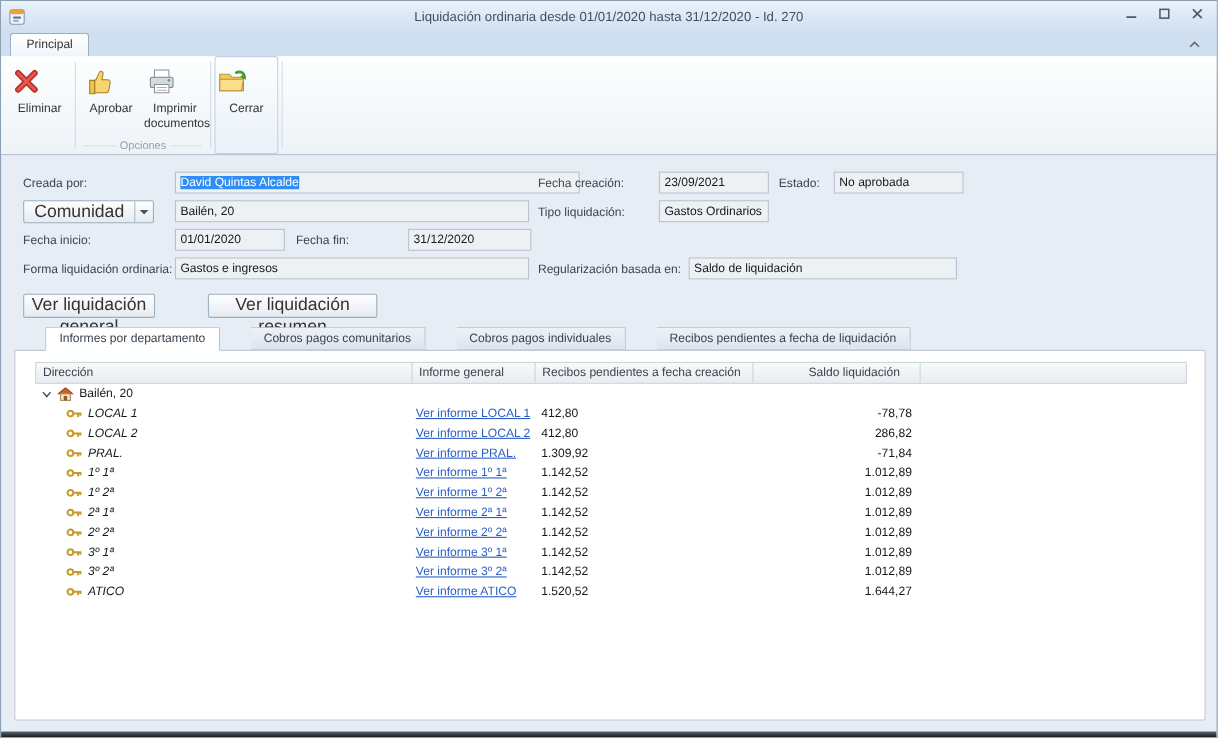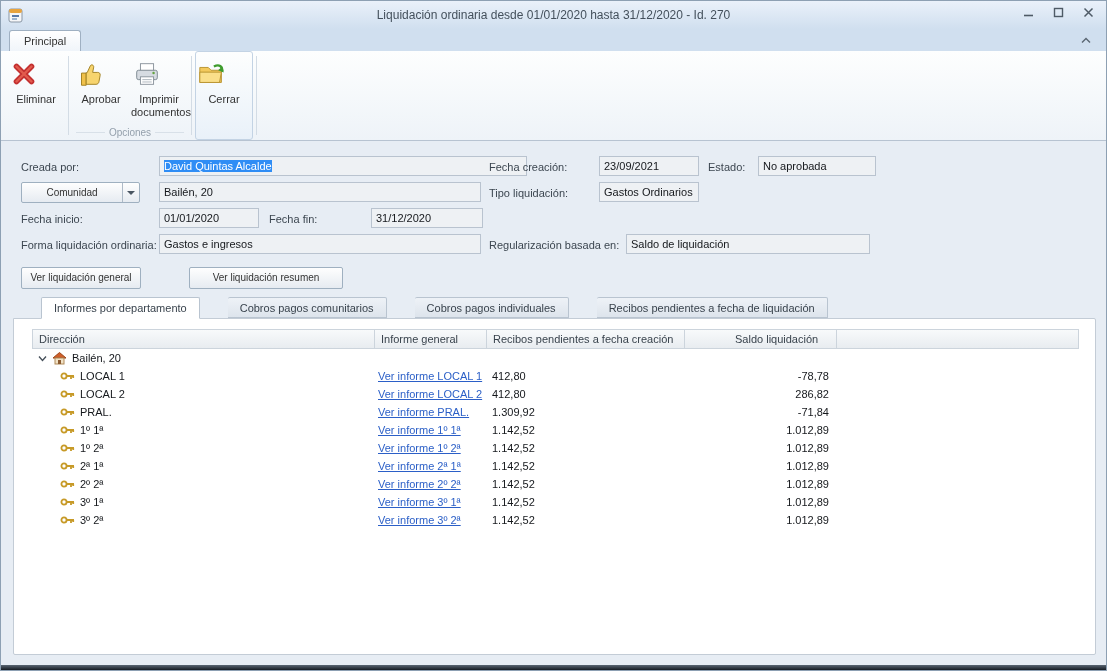--- a/index.html
+++ b/index.html
@@ -63,21 +63,21 @@
   .main { position:relative; height:526px; }
   .flabel { position:absolute; height:20px; line-height:20px; font-size:11px; color:#3c4650; white-space:nowrap; }
   .inp {
     position:absolute; height:20px; background:#eef1f4;
     border:1px solid #b9c3cf; font-size:11px; line-height:18px;
     padding:0 4px; color:#15181c; white-space:nowrap; overflow:hidden;
   }
   .sel { background:#2f8df5; color:#fff; }
   .btn {
     position:absolute; height:22px; line-height:20px; text-align:center;
-    font-size:10px; color:#333; border:1px solid #9fb0c0; border-radius:2px;
+    font-size:16px; color:#333; border:1px solid #9fb0c0; border-radius:2px;
     background:linear-gradient(#fefefe,#e6ebf1); cursor:default;
   }
   .splitbtn { display:flex; padding:0; }
   .splitbtn .sb-lbl { flex:1; line-height:19px; }
   .splitbtn .sb-dd { width:17px; border-left:1px solid #aebac7; display:flex; align-items:center; justify-content:center; }
   .tri-down { width:0; height:0; border-left:4px solid transparent; border-right:4px solid transparent; border-top:4px solid #4a5662; }
   
   .tabstrip { position:absolute; left:12px; top:156px; display:flex; z-index:3; }
   .ltab {
     height:21px; line-height:20px; padding:0 12px; font-size:11px; color:#39434d;
@@ -96,21 +96,21 @@
   .ghead .hc {
     padding-left:6px; line-height:18px; color:#39434d;
     border-right:1px solid #ccd4dc; overflow:hidden; white-space:nowrap;
   }
   .ghead .fill { flex:1; border-right:none; }
   .c-w1{width:342px;} .c-w2{width:112px;} .c-w3{width:198px;} .c-w4{width:108px;margin-left:44px;}
   .grow { display:flex; height:18px; align-items:center; color:#15181c; }
   .grow .cell { overflow:hidden; white-space:nowrap; }
   .cell.c1 { display:flex; align-items:center; gap:5px; }
   .grow.group .c1 { padding-left:6px; }
-  .grow.child .c1 { padding-left:28px; }
+  .grow.child .c1 { padding-left:28px;font-style:italic; }
   .cell.c2 { padding-left:4px; }
   .cell.c2 a { color:#2b5fc7; text-decoration:underline; cursor:pointer; }
   .cell.c3 { padding-left:6px; }
   .cell.c4 { text-align:right; padding-right:7px; }
   
   .bottom-edge { position:absolute; left:0; right:0; bottom:0; height:5px;
     background:linear-gradient(#5a6673,#161c23); }
 </style>
 </head>
 <body>
@@ -377,19 +377,31 @@
       <svg width="15" height="10" viewBox="0 0 15 10">
                   <circle cx="4" cy="5" r="2.6" fill="none" stroke="#c79a27" stroke-width="1.8"></circle>
                   <path d="M6.8 5 H14 M11 5 V8 M13.2 5 V7" stroke="#c79a27" stroke-width="1.8"></path>
                 </svg>
       <span>3º 2ª</span>
     </div>
     <div class="cell c2 c-w2"><a>Ver informe 3º 2ª</a></div>
     <div class="cell c3 c-w3">1.142,52</div>
     <div class="cell c4 c-w4">1.012,89</div>
   </div>
+            <div class="grow child">
+    <div class="cell c1 c-w1">
+      <svg width="15" height="10" viewBox="0 0 15 10">
+                  <circle cx="4" cy="5" r="2.6" fill="none" stroke="#c79a27" stroke-width="1.8"></circle>
+                  <path d="M6.8 5 H14 M11 5 V8 M13.2 5 V7" stroke="#c79a27" stroke-width="1.8"></path>
+                </svg>
+      <span>ATICO</span>
+    </div>
+    <div class="cell c2 c-w2"><a>Ver informe ATICO</a></div>
+    <div class="cell c3 c-w3">1.520,52</div>
+    <div class="cell c4 c-w4">1.644,27</div>
+  </div>
           </div>
       </div>
     </div>
   </div>
 
   <div class="bottom-edge"></div>
 </div>
 
 </body></html>

